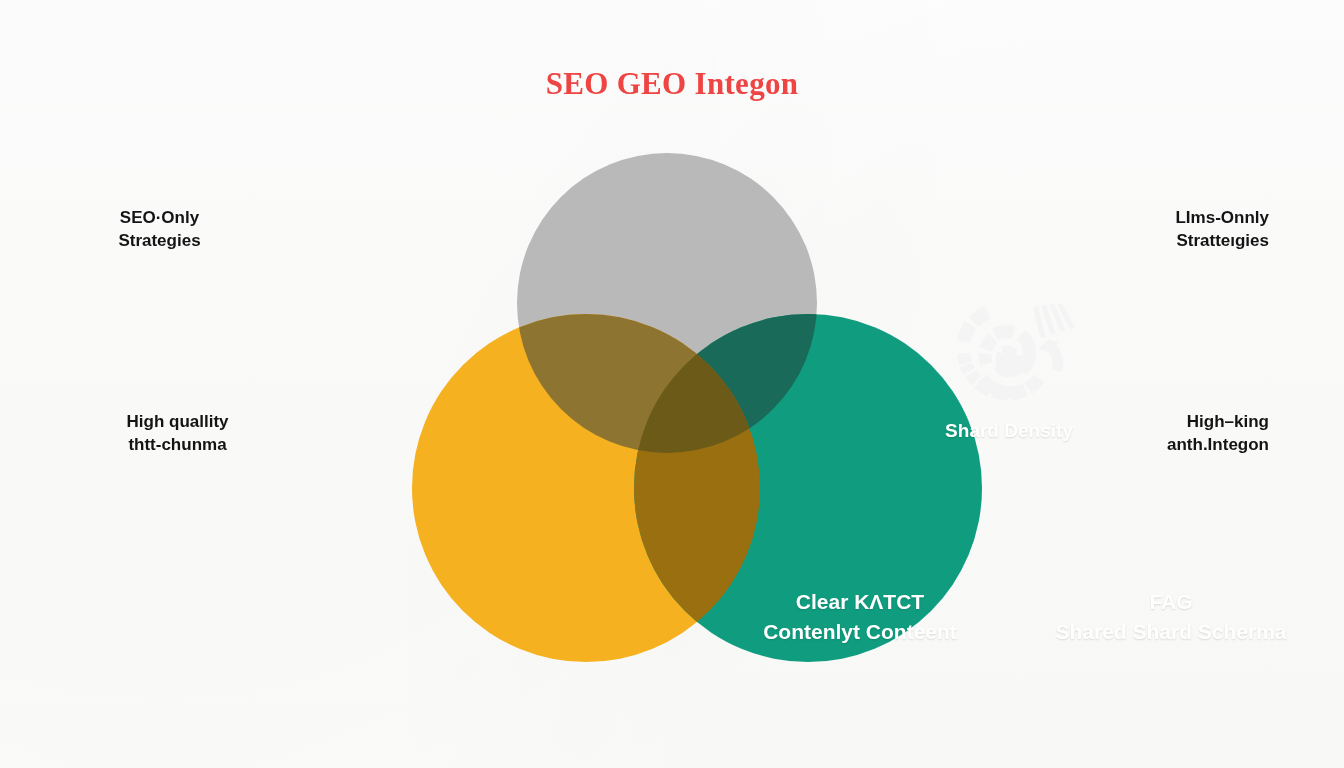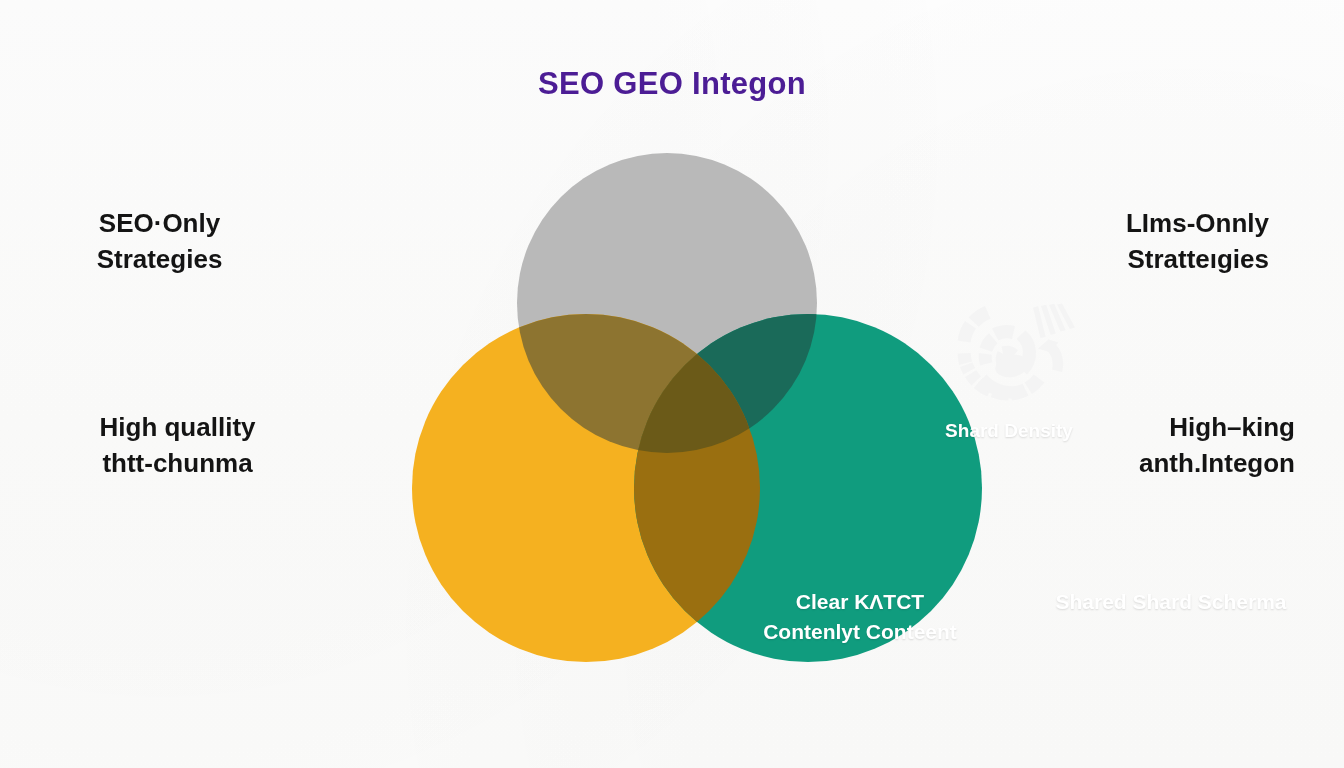--- a/index.html
+++ b/index.html
@@ -29,40 +29,41 @@
   
   #title {
     position: absolute;
     left: 0;
     top: 66px;
     width: 1344px;
     text-align: center;
     font-size: 31px;
     font-weight: bold;
     letter-spacing: 0.3px;
-    color: #4c1d95;
+    color: #ef4444;
     white-space: nowrap;
+    font-family: Liberation Serif, serif;
   }
 
   
   .side-label {
     position: absolute;
-    font-size: 26px;
+    font-size: 17px;
     font-weight: bold;
     line-height: 1.38;
     color: #141414;
     white-space: nowrap;
   }
   .side-label.left  { text-align: center; }
   .side-label.right { text-align: right; }
 
   #label-seo-only   { left:  38px; top: 206px; width: 243px; }
   #label-high-qual  { left:  56px; top: 410px; width: 243px; }
   #label-llms-only  { left: 1026px; top: 206px; width: 243px; }
-  #label-high-king  { left: 1052px; top: 410px; width: 243px; }
+  #label-high-king  { left: 1026px; top: 410px; width: 243px; }
 
   
   #venn {
     position: absolute;
     left: 338px;
     top: 130px;
     width: 660px;
     height: 570px;
   }
   #venn-svg {
@@ -217,15 +218,16 @@
   <div class="circle-caption" id="caption-yellow">
     <span class="line1">Clear KΛTCT</span>
     <span class="line2">Contenlyt Conteent</span>
   </div>
 
   <div class="circle-caption" id="caption-gray">
     <span class="line1">Shard Density</span>
   </div>
 
   <div class="circle-caption" id="caption-green">
+    <span class="line1">FAG</span>
     <span class="line2">Shared Shard Scherma</span>
   </div>
 </div>
 
 </body></html>

